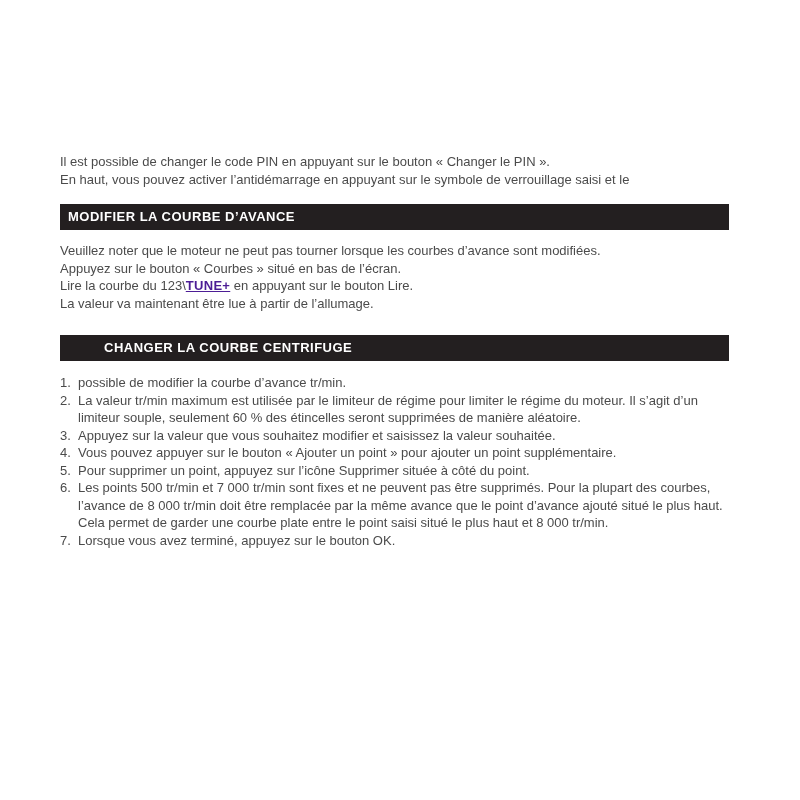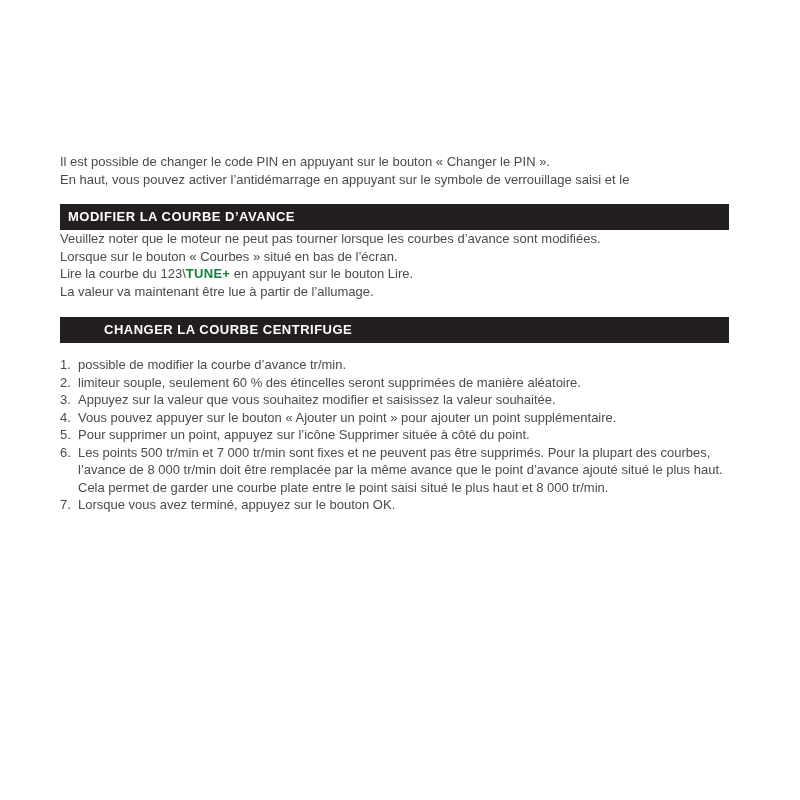--- a/index.html
+++ b/index.html
@@ -18,39 +18,40 @@
     color: var(--body-text, #4b4b4b);
     font-size: 13px;
     line-height: 17.5px;
     font-weight: 400;
   }
   .line {
     white-space: nowrap;
   }
   .seg-bold {
     font-weight: bold;
-    color: #15803d;
+    color: #4c1d95;
     letter-spacing: 0.3px;
+    text-decoration: underline;
   }
   .section-bar {
     background: var(--bar-bg, #231f20);
     color: var(--bar-text, #ffffff);
     height: 26px;
     display: flex;
     align-items: center;
     padding-left: 8px;
     box-sizing: border-box;
     font-weight: bold;
     font-size: 13px;
     letter-spacing: 0.5px;
     white-space: nowrap;
   }
   .bar-advance { margin-top: 16px; }
-  .para-advance { }
-  .bar-centrifugal { margin-top: 17px; padding-left: 44px; }
+  .para-advance { margin-top: 12px; }
+  .bar-centrifugal { margin-top: 23px; padding-left: 44px; }
   .steps-list { margin-top: 13px; }
   .step-item {
     position: relative;
     padding-left: 18px;
   }
   .step-num {
     position: absolute;
     left: 0;
     top: 0;
   }
@@ -64,36 +65,37 @@
       <div class="line">Il est possible de changer le code PIN en appuyant sur le bouton « Changer le PIN ».</div>
       <div class="line">En haut, vous pouvez activer l’antidémarrage en appuyant sur le symbole de verrouillage saisi et le</div>
     </div>
 
   <div class="section-bar bar-advance">
     <span>MODIFIER LA COURBE D’AVANCE</span>
   </div>
 
   <div class="para-advance" id="advance-paragraph">
       <div class="line"><span>Veuillez noter que le moteur ne peut pas tourner lorsque les courbes d’avance sont modifiées.</span></div>
-      <div class="line"><span>Lorsque sur le bouton « Courbes » situé en bas de l’écran.</span></div>
+      <div class="line"><span>Appuyez sur le bouton « Courbes » situé en bas de l’écran.</span></div>
       <div class="line"><span>Lire la courbe du 123\</span><span class="seg-bold">TUNE+</span><span> en appuyant sur le bouton Lire.</span></div>
       <div class="line"><span>La valeur va maintenant être lue à partir de l’allumage.</span></div>
     </div>
 
   <div class="section-bar bar-centrifugal">
     <span>CHANGER LA COURBE CENTRIFUGE</span>
   </div>
 
   <div class="steps-list" id="centrifugal-steps">
       <div class="step-item">
         <span class="step-num">1.</span>
         <div class="line">possible de modifier la courbe d’avance tr/min.</div>
       </div>
       <div class="step-item">
         <span class="step-num">2.</span>
+        <div class="line">La valeur tr/min maximum est utilisée par le limiteur de régime pour limiter le régime du moteur. Il s’agit d’un</div>
         <div class="line">limiteur souple, seulement 60 % des étincelles seront supprimées de manière aléatoire.</div>
       </div>
       <div class="step-item">
         <span class="step-num">3.</span>
         <div class="line">Appuyez sur la valeur que vous souhaitez modifier et saisissez la valeur souhaitée.</div>
       </div>
       <div class="step-item">
         <span class="step-num">4.</span>
         <div class="line">Vous pouvez appuyer sur le bouton « Ajouter un point » pour ajouter un point supplémentaire.</div>
       </div>

